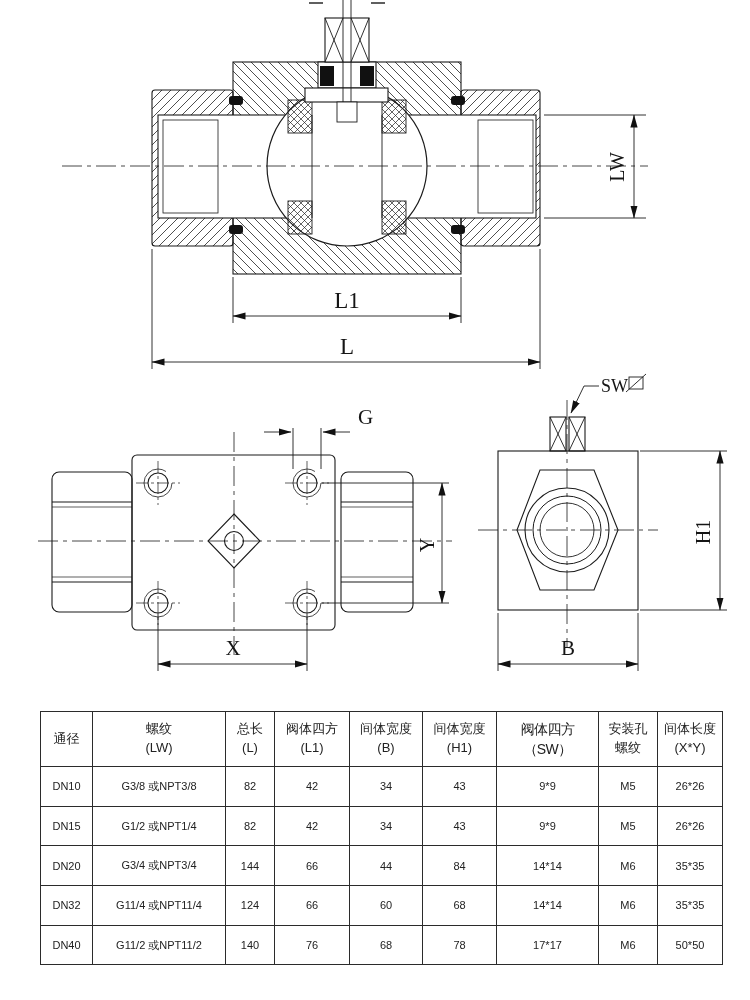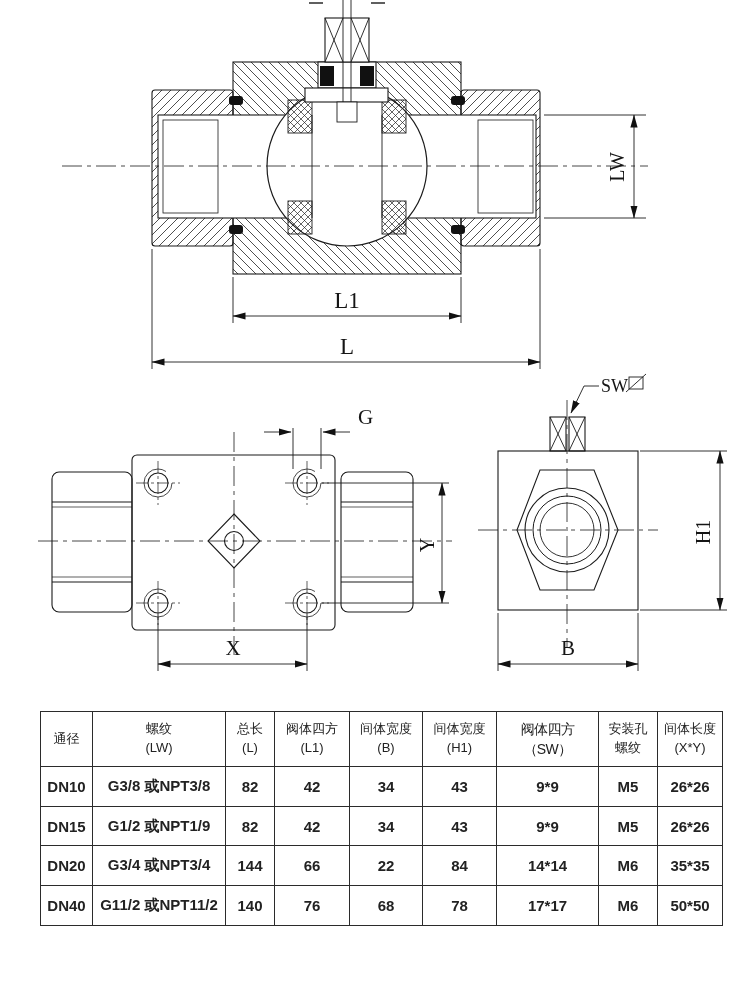--- a/index.html
+++ b/index.html
@@ -4,21 +4,21 @@
 <style>
   html,body{margin:0;padding:0;background:#fff;}
   #page{position:relative;width:750px;height:1000px;background:#fff;overflow:hidden;
         font-family:"Liberation Sans","DejaVu Sans",sans-serif;color:#1b1b1b;}
   svg text{font-family:"Liberation Serif","DejaVu Serif",serif;fill:#151515;}
   
   #spec-table{position:absolute;left:40px;top:711px;width:682px;border-collapse:collapse;table-layout:fixed;}
   #spec-table th,#spec-table td{border:1px solid #2b2b2b;text-align:center;vertical-align:middle;
         padding:0;font-weight:normal;color:#222;overflow:hidden;}
   #spec-table th{height:54px;font-size:13px;line-height:1.45;}
-  #spec-table td{height:38.7px;font-size:15px;font-weight:bold;}
+  #spec-table td{height:38.7px;font-size:11px;}
   #spec-table th .tight{font-size:14px;letter-spacing:-0.6px;}
 </style>
 </head>
 <body>
 
 <div id="page">
 
 <svg width="750" height="710" viewBox="0 0 750 710">
   <defs>
     <pattern id="hA" width="9" height="9" patternUnits="userSpaceOnUse">
@@ -266,36 +266,47 @@
       <td>82</td>
           <td>42</td>
       <td>34</td>
           <td>43</td>
       <td>9*9</td>
           <td>M5</td>
       <td>26*26</td>
     </tr>
     <tr>
       <td>DN15</td>
-          <td>G1/2 或NPT1/9</td>
+          <td>G1/2 或NPT1/4</td>
       <td>82</td>
           <td>42</td>
       <td>34</td>
           <td>43</td>
       <td>9*9</td>
           <td>M5</td>
       <td>26*26</td>
     </tr>
     <tr>
       <td>DN20</td>
           <td>G3/4 或NPT3/4</td>
       <td>144</td>
           <td>66</td>
-      <td>22</td>
+      <td>44</td>
           <td>84</td>
+      <td>14*14</td>
+          <td>M6</td>
+      <td>35*35</td>
+    </tr>
+    <tr>
+      <td>DN32</td>
+          <td>G11/4 或NPT11/4</td>
+      <td>124</td>
+          <td>66</td>
+      <td>60</td>
+          <td>68</td>
       <td>14*14</td>
           <td>M6</td>
       <td>35*35</td>
     </tr>
     <tr>
       <td>DN40</td>
           <td>G11/2 或NPT11/2</td>
       <td>140</td>
           <td>76</td>
       <td>68</td>

